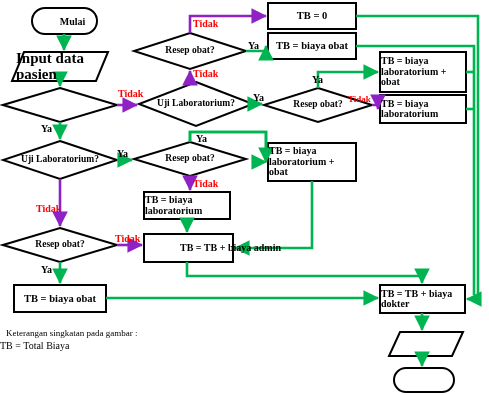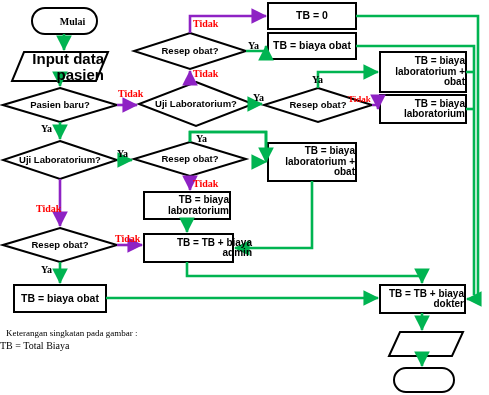--- a/index.html
+++ b/index.html
@@ -6,22 +6,22 @@
   body{width:489px;height:395px;overflow:hidden;
        font-family:"Liberation Serif", serif;}
   #chart{position:relative;width:489px;height:395px;}
   svg{position:absolute;left:0;top:0;}
   .lbl{position:absolute;font-weight:bold;font-family:"Liberation Serif", serif;}
   .lbl-no{color:#ff0000;font-family:Liberation Serif, serif;}
   .lbl-yes{color:#000000;}
   .legend{position:absolute;font-weight:normal;color:#000;line-height:1.25;
           font-family:"Liberation Serif", serif;white-space:pre-line;}
   .dia-txt{position:absolute;display:flex;align-items:center;justify-content:center;
-           text-align:right;font-weight:bold;color:#000;line-height:1.05;
-           font-family:Liberation Sans, sans-serif;}
+           text-align:left;font-weight:bold;color:#000;line-height:1.05;
+           font-family:Liberation Serif, serif;}
   .term-txt{position:absolute;display:flex;align-items:center;justify-content:center;
             text-align:center;font-weight:bold;color:#000;
             font-family:"Liberation Serif", serif;padding-left:8px;}
 </style>
 </head>
 <body>
 
 <div id="chart">
 
   <svg width="489" height="395">
@@ -135,21 +135,20 @@
       <path d="M190,176 L190,190" marker-end="url(#ap)"></path>
 
       <path d="M372,105 L378,105 L378,109" marker-end="url(#ap)"></path>
     </g>
   </svg>
 
   <div class="term-txt" style="left:32px;top:8px;width:65px;height:26px;font-size:10px;">Mulai</div>
 
   <div class="dia-txt" style="left:16px;top:52px;width:88px;height:29px;font-size:15px;">Input data pasien</div>
 
-  <div class="dia-txt" style="left:14px;top:92px;width:92px;height:26px;font-size:9.5px;">Pasien baru?</div>
 
   <div class="dia-txt" style="left:16px;top:146px;width:88px;height:28px;font-size:9.5px;">Uji Laboratorium?</div>
 
   <div class="dia-txt" style="left:16px;top:233px;width:88px;height:24px;font-size:9.5px;">Resep obat?</div>
 
   <div class="dia-txt" style="left:16px;top:285px;width:88px;height:27px;font-size:10.5px;">TB = biaya obat</div>
 
   <div class="dia-txt" style="left:152px;top:90px;width:88px;height:28px;font-size:9.5px;">Uji Laboratorium?</div>
 
   <div class="dia-txt" style="left:146px;top:41px;width:88px;height:20px;font-size:9.5px;">Resep obat?</div>
@@ -163,21 +162,21 @@
   <div class="dia-txt" style="left:268px;top:33px;width:88px;height:26px;font-size:10.5px;">TB = biaya obat</div>
 
   <div class="dia-txt" style="left:381px;top:52px;width:84px;height:40px;font-size:10px;">TB = biaya laboratorium + obat</div>
 
   <div class="dia-txt" style="left:381px;top:95px;width:84px;height:28px;font-size:10px;">TB = biaya laboratorium</div>
 
   <div class="dia-txt" style="left:269px;top:143px;width:86px;height:38px;font-size:10px;">TB = biaya laboratorium + obat</div>
 
   <div class="dia-txt" style="left:145px;top:192px;width:84px;height:27px;font-size:10px;">TB = biaya laboratorium</div>
 
-  <div class="dia-txt" style="left:145px;top:234px;width:107px;height:28px;font-size:10px;">TB = TB + biaya admin</div>
+  <div class="dia-txt" style="left:145px;top:234px;width:107px;height:28px;font-size:10px;padding-left:32px;">TB = TB + biaya admin</div>
 
   <div class="dia-txt" style="left:381px;top:285px;width:83px;height:28px;font-size:10px;">TB = TB + biaya dokter</div>
 
 
 
   <div class="lbl lbl-no" style="left:118px;top:88px;font-size:10px;">Tidak</div>
   <div class="lbl lbl-yes" style="left:41px;top:123px;font-size:10px;">Ya</div>
 
   <div class="lbl lbl-no" style="left:193px;top:68px;font-size:10px;">Tidak</div>
   <div class="lbl lbl-no" style="left:193px;top:18px;font-size:10px;">Tidak</div>

